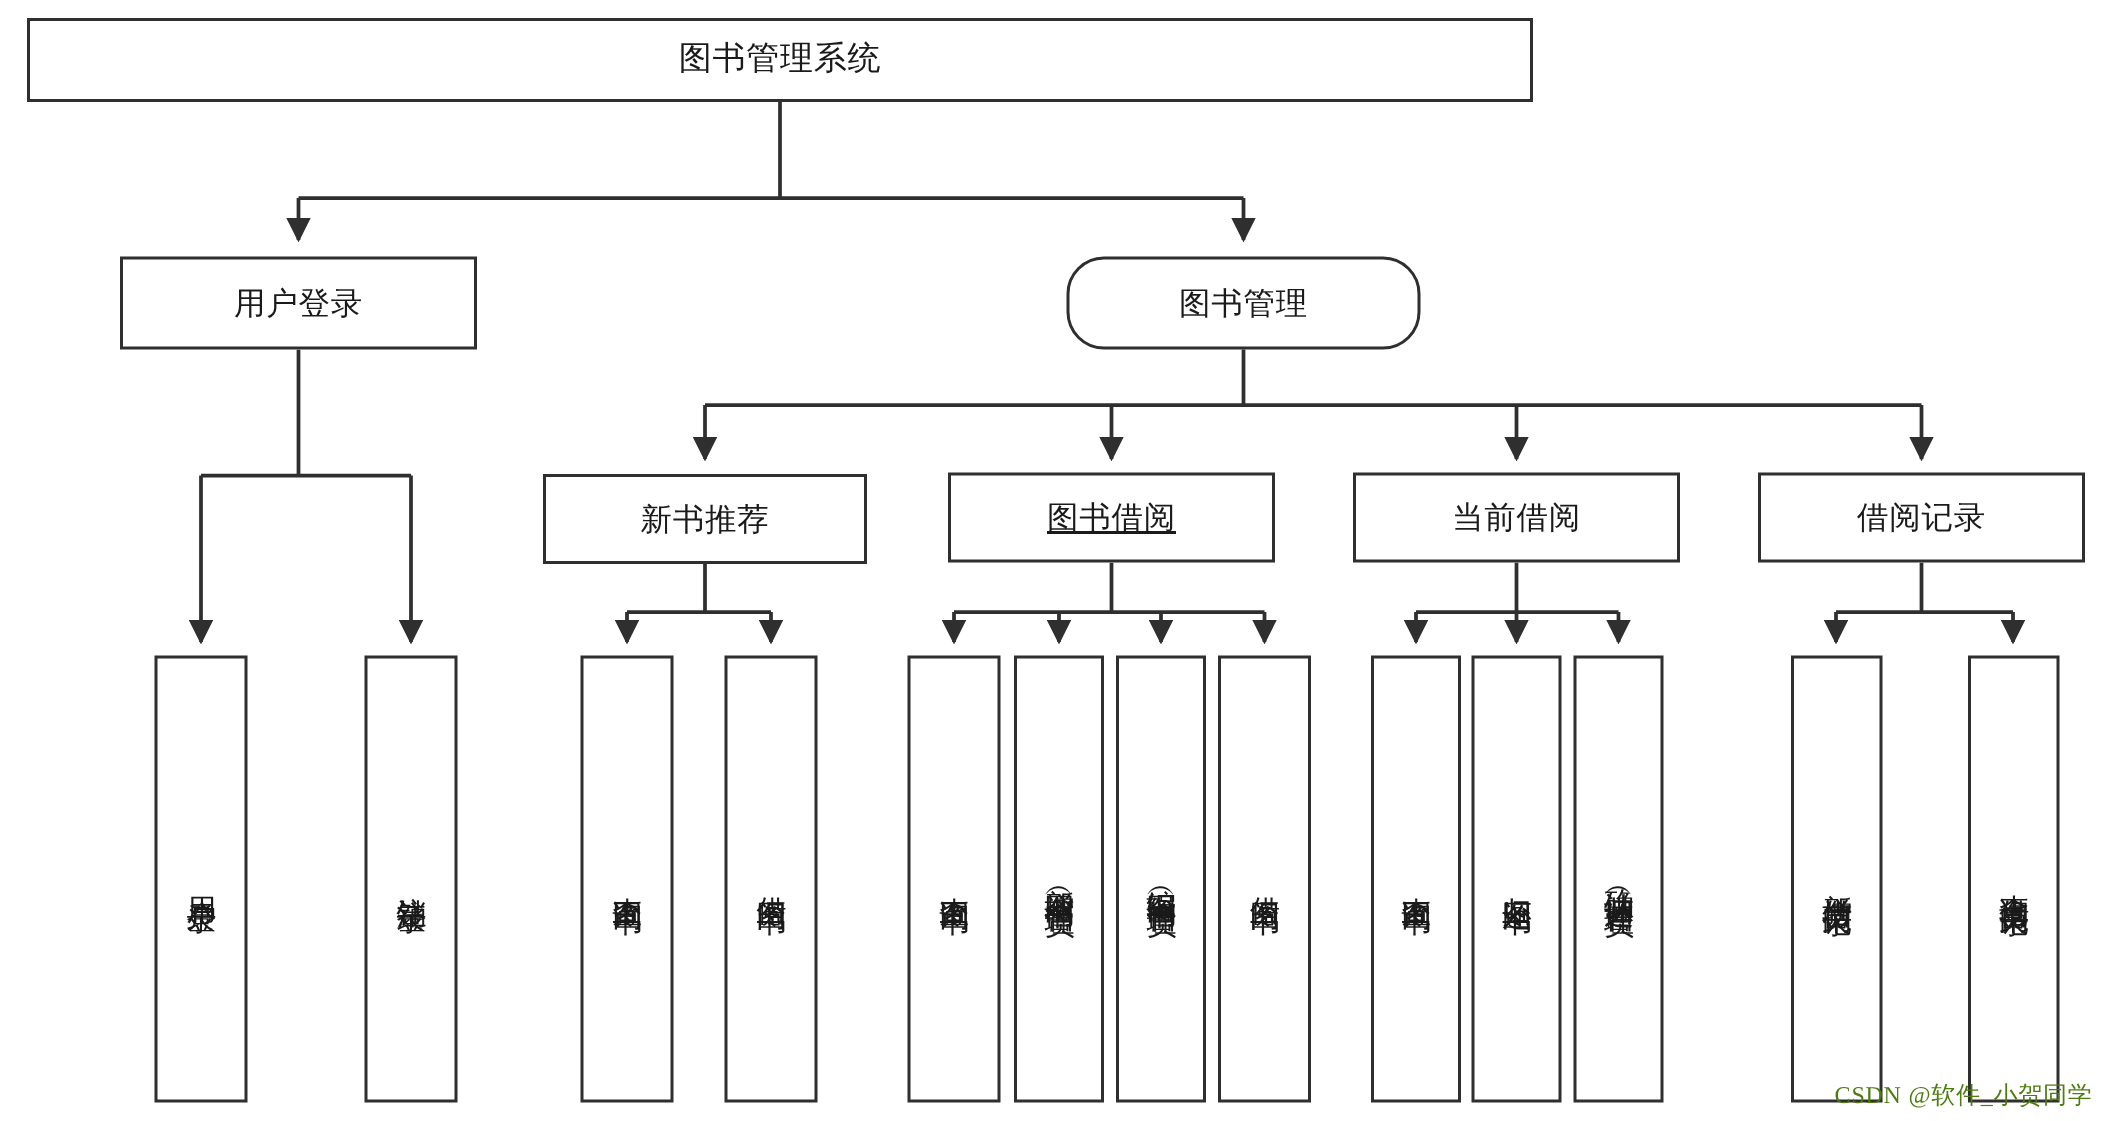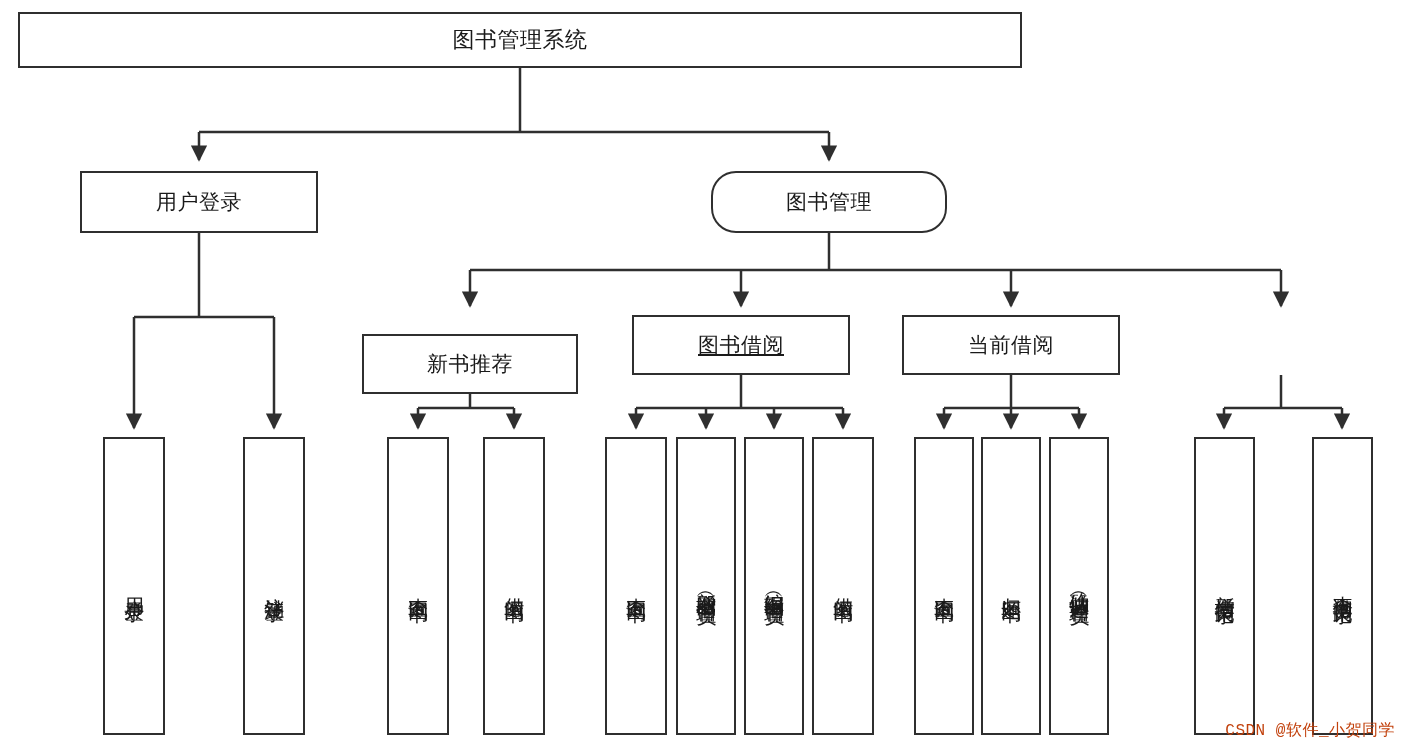--- a/index.html
+++ b/index.html
@@ -49,24 +49,24 @@
   .node-v .vtext {
     writing-mode: vertical-rl;
     text-orientation: upright;
     display: block;
   }
   #watermark {
     position: absolute;
     right: 10px;
     bottom: 6px;
     font-size: 16px;
-    color: #c2410c;
+    color: #4d7c0f;
     letter-spacing: 0.5px;
     white-space: nowrap;
-    font-family: Liberation Mono, monospace;
+    font-family: Liberation Serif, serif;
     margin-left: 12px;
   }
 </style>
 </head>
 <body>
 
 <div id="diagram-root">
 
   <svg id="connectors" viewBox="0 0 1405 747" xmlns="http://www.w3.org/2000/svg">
     <defs>
@@ -122,28 +122,31 @@
     <span>图书管理系统</span>
   </div>
 
   <div class="node node-h" style="left:80px; top:171px; width:238px; height:62px;">
     <span>用户登录</span>
   </div>
   <div class="node node-h" style="left:711px; top:171px; width:236px; height:62px;border-radius:25px;">
     <span>图书管理</span>
   </div>
 
-  <div class="node node-h" style="left:362px; top:334px; width:216px; height:60px;">
+  <div class="node node-h" style="left:362px; top:316px; width:216px; height:60px;">
     <span>新书推荐</span>
   </div>
   <div class="node node-h" style="left:632px; top:315px; width:218px; height:60px;text-decoration:underline;">
     <span>图书借阅</span>
   </div>
   <div class="node node-h" style="left:902px; top:315px; width:218px; height:60px;">
     <span>当前借阅</span>
+  </div>
+  <div class="node node-h" style="left:1172px; top:315px; width:218px; height:60px;">
+    <span>借阅记录</span>
   </div>
 
   <div class="node node-v" style="left:103px; top:437px; width:62px; height:298px;">
     <span class="vtext">用户登录</span>
   </div>
   <div class="node node-v" style="left:243px; top:437px; width:62px; height:298px;">
     <span class="vtext">注销登录</span>
   </div>
 
   <div class="node node-v" style="left:387px; top:437px; width:62px; height:298px;">

